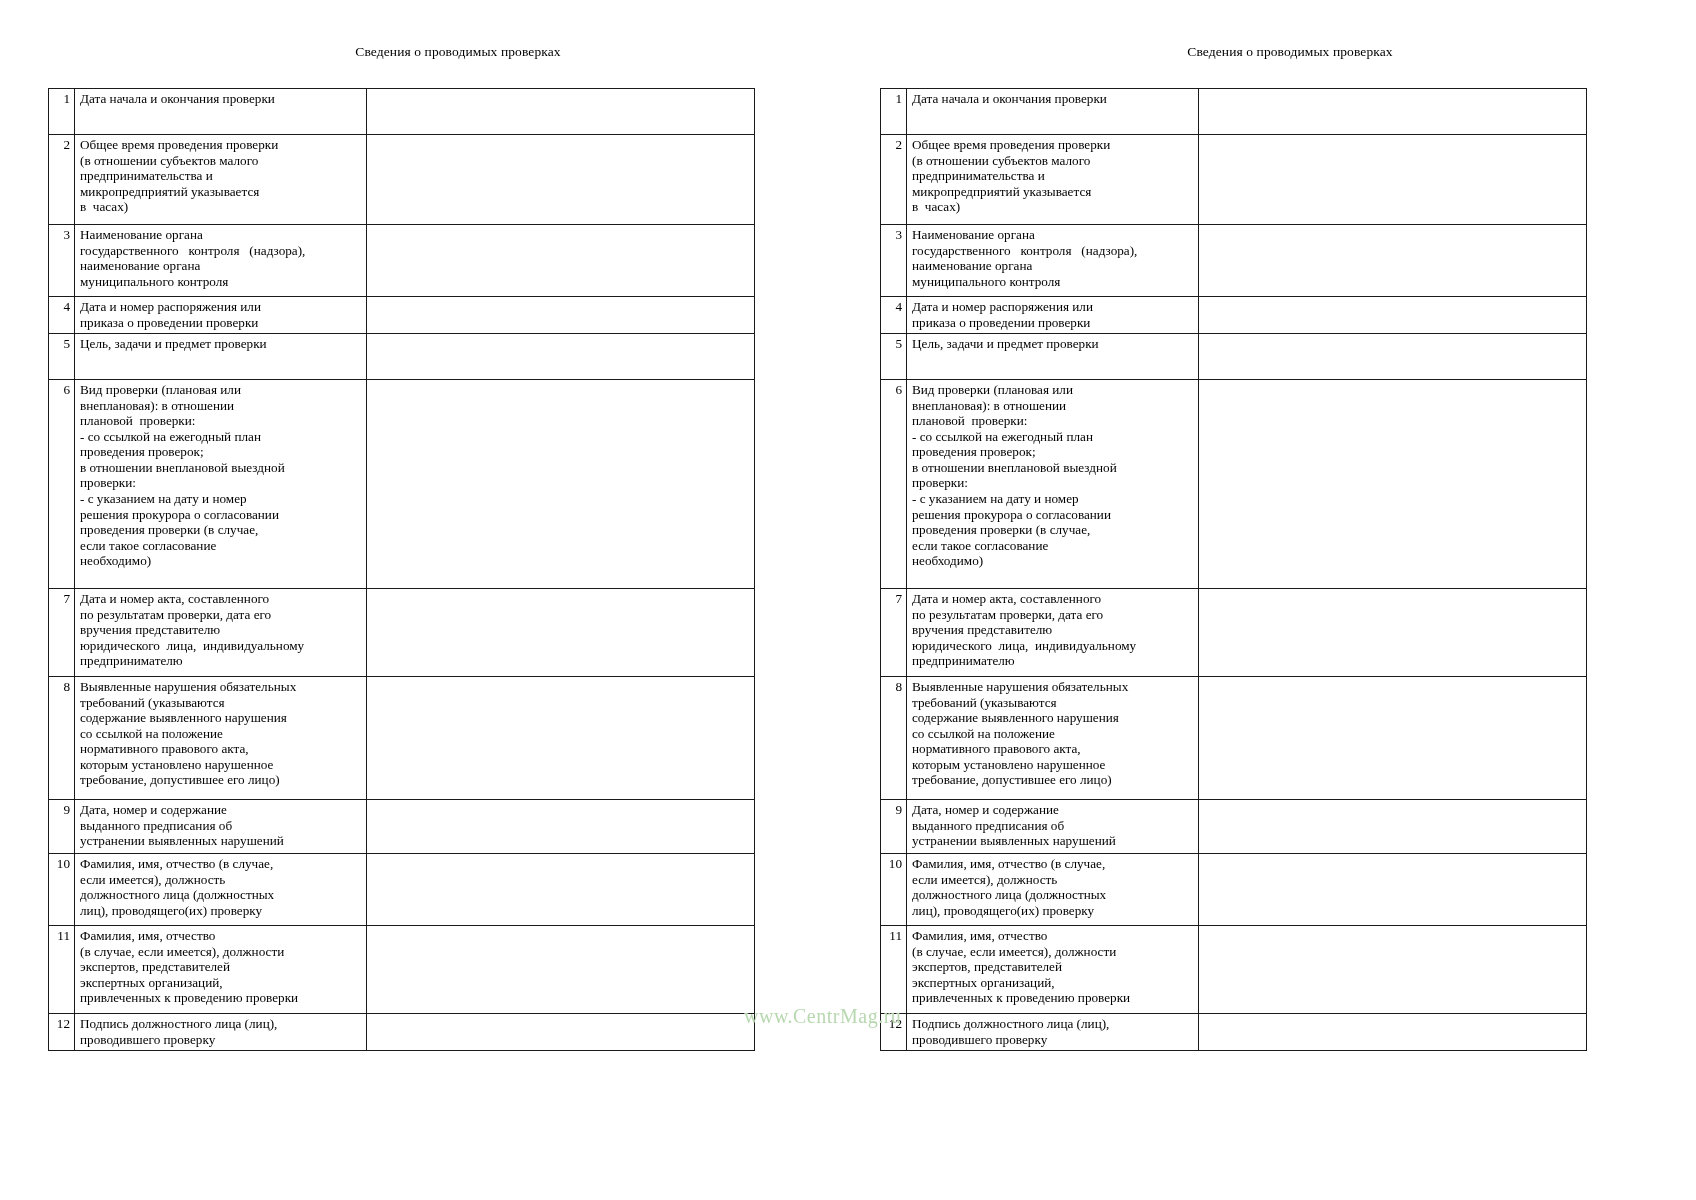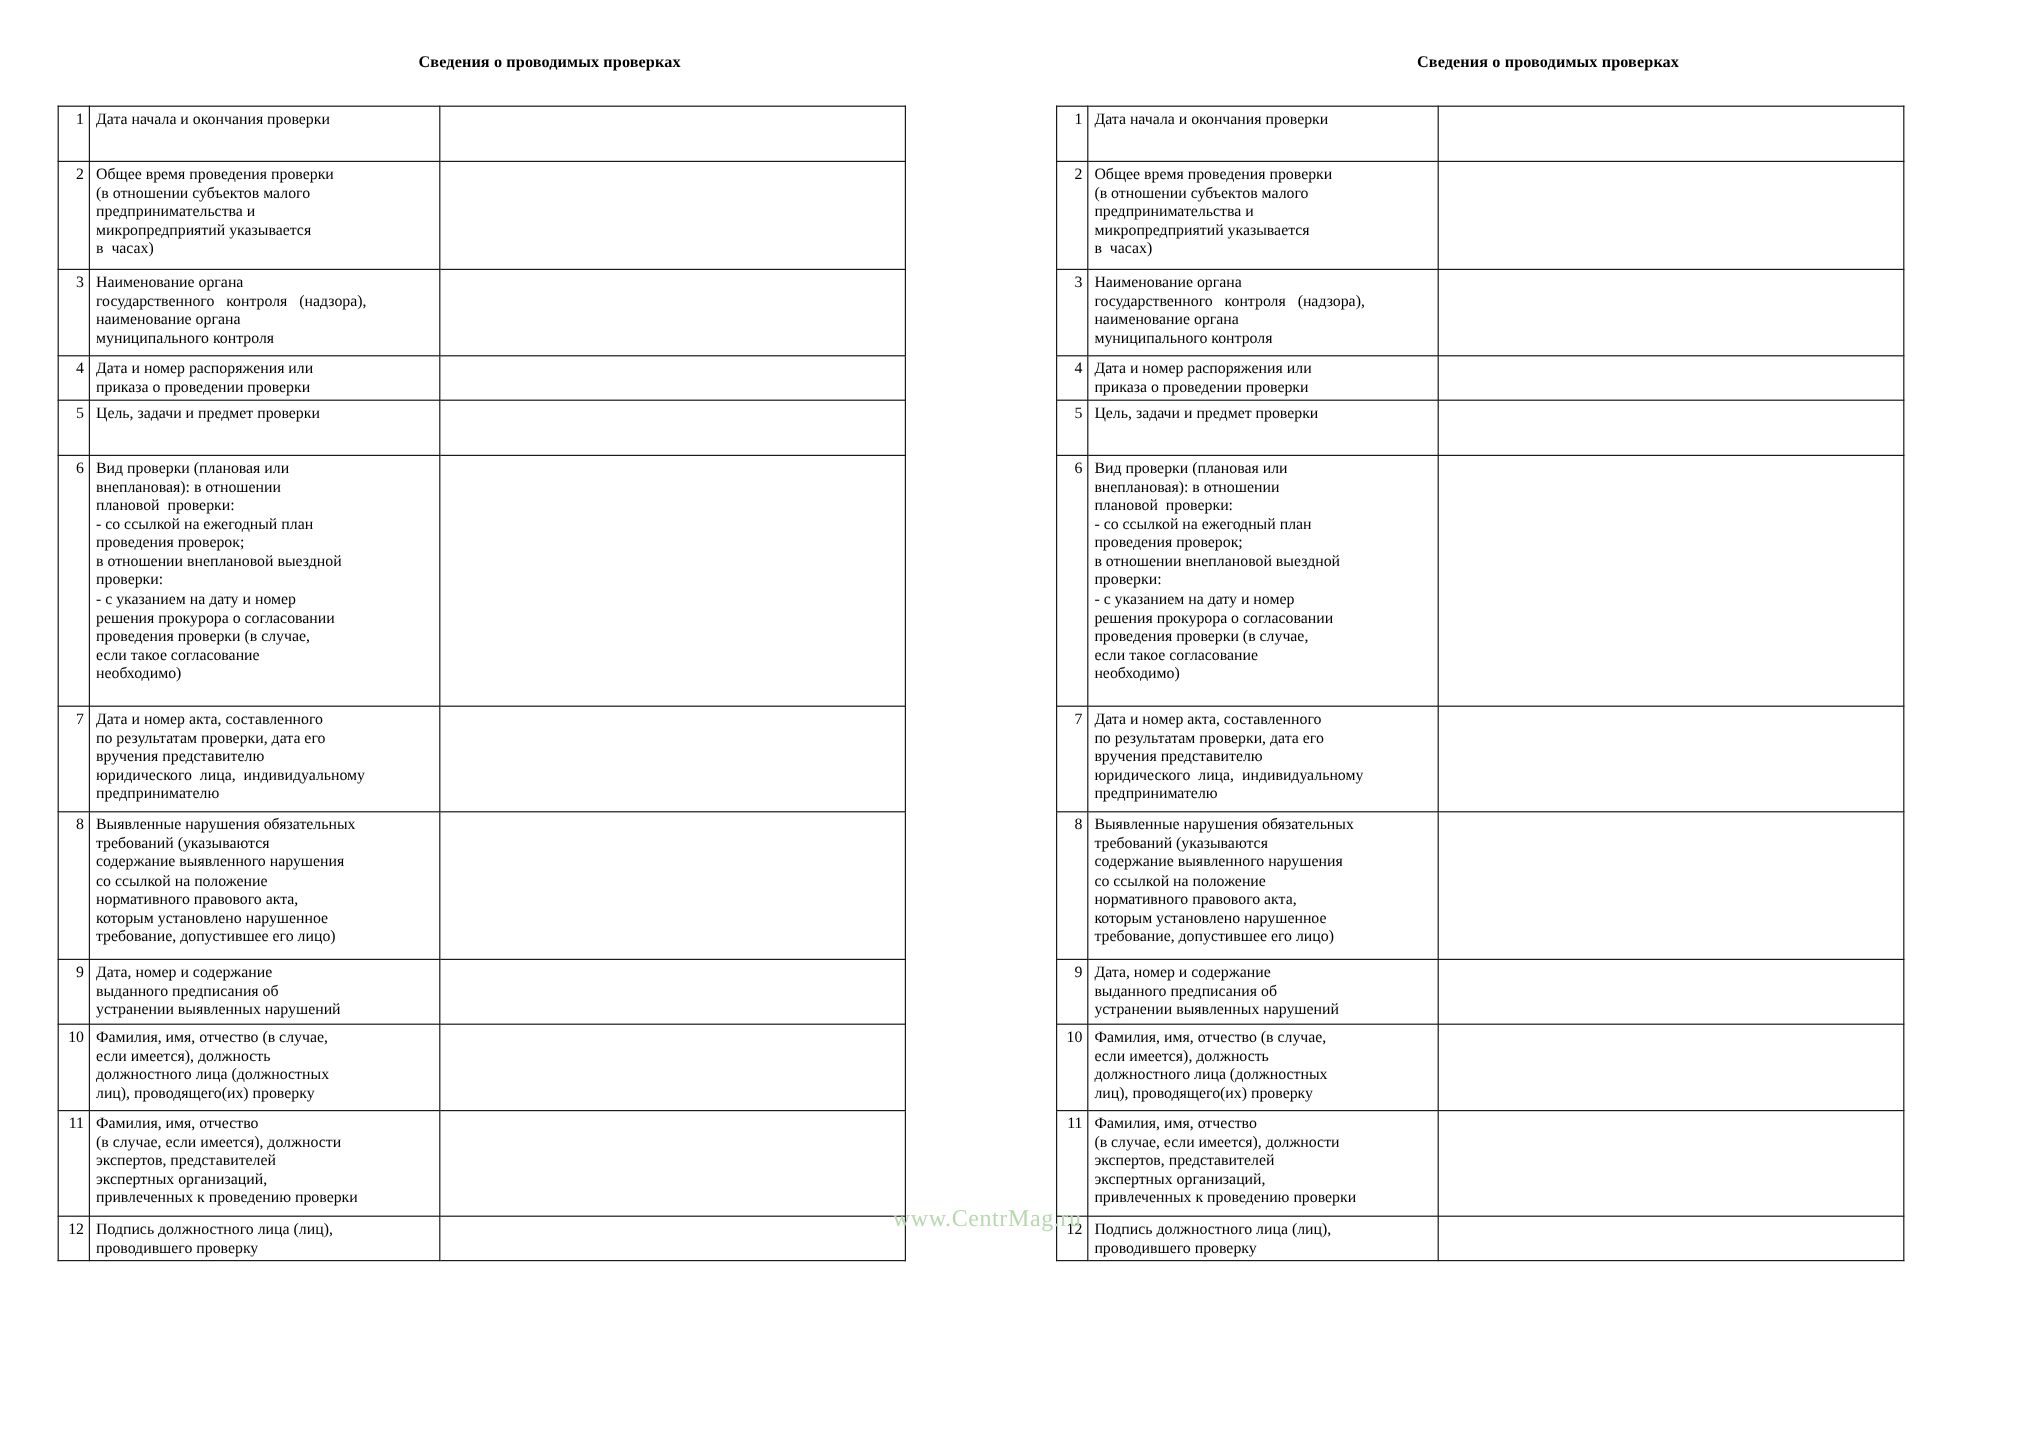--- a/index.html
+++ b/index.html
@@ -32,21 +32,21 @@
   .sheet.left  { left: 0; }
   .sheet.right { left: 848px; }
 
   .sheet-title {
     position: absolute;
     top: 44px;
     left: 0;
     width: 848px;
     text-align: center;
     font-size: 13.5px;
-    font-weight: bold;
+    font-weight: normal;
     letter-spacing: 0.1px;
   }
   
   .sheet.left .sheet-title  { padding-left: 34px; }
   .sheet.right .sheet-title { padding-left: 18px; }
 
   table.form {
     position: absolute;
     top: 88px;
     border-collapse: collapse;

